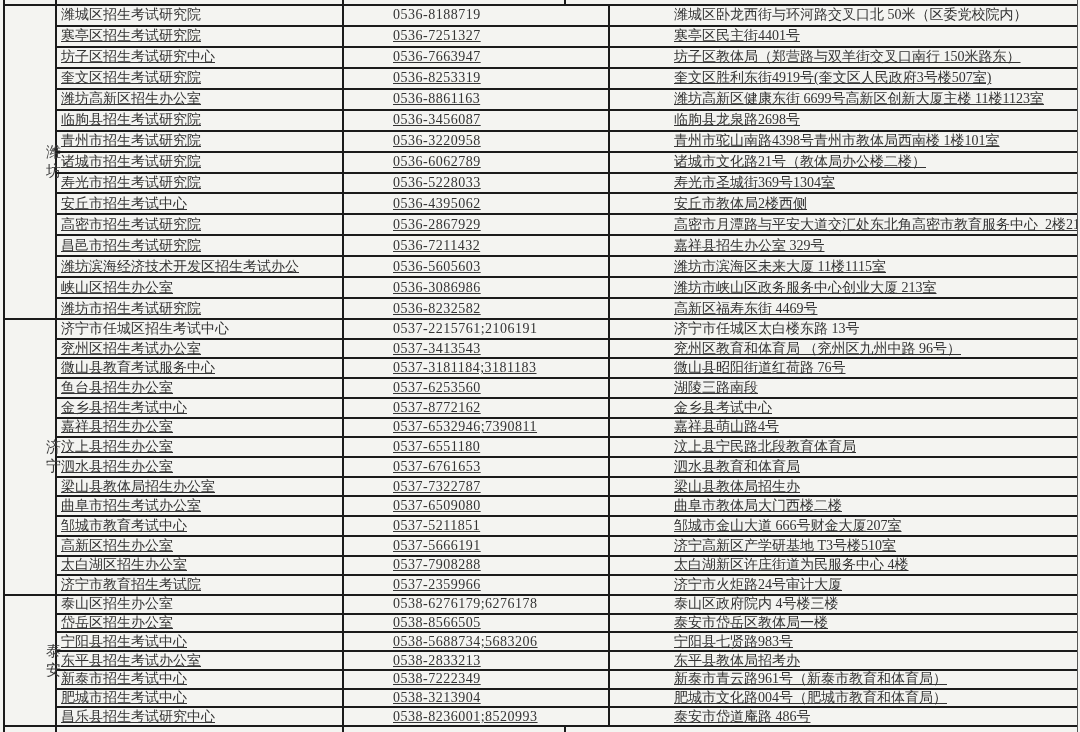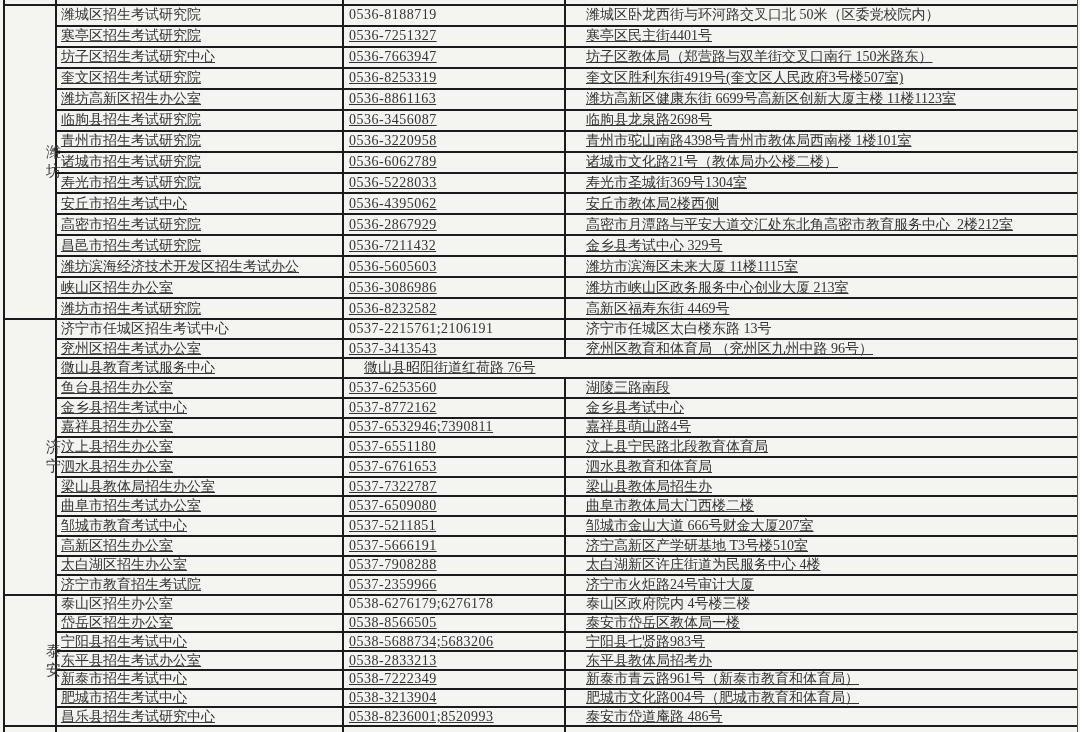--- a/index.html
+++ b/index.html
@@ -48,21 +48,21 @@
     border-right:2px solid var(--border);
     display:flex;align-items:center;justify-content:center;
     font-size:15px;letter-spacing:1px;
     color:#3c3c3c;
     padding-left:48px;
   }
   .rows{
     flex:1;display:flex;flex-direction:column;min-width:0;
   }
   .row{
-    flex:1;display:flex;min-height:0;
+    flex:1;display:flex;min-height:0;gap:44px;
   }
   .row + .row{border-top:2px solid var(--border);text-decoration:underline;}
   .cell{
     display:flex;align-items:center;
     font-size:14px;line-height:1;
     white-space:pre;overflow:hidden;
     color:var(--text);
   }
   .cell.office{width:287px;flex:none;border-right:2px solid var(--border);padding-left:4px;}
   .cell.phone{width:222px;flex:none;border-right:2px solid var(--border);padding-left:5px;letter-spacing:0.5px;}
@@ -134,21 +134,21 @@
             <div class="cell address">安丘市教体局2楼西侧</div>
           </div>
           <div class="row">
             <div class="cell office">高密市招生考试研究院</div>
             <div class="cell phone">0536-2867929</div>
             <div class="cell address">高密市月潭路与平安大道交汇处东北角高密市教育服务中心  2楼212室</div>
           </div>
           <div class="row">
             <div class="cell office">昌邑市招生考试研究院</div>
             <div class="cell phone">0536-7211432</div>
-            <div class="cell address">金乡县考试中心 329号</div>
+            <div class="cell address">嘉祥县招生办公室 329号</div>
           </div>
           <div class="row">
             <div class="cell office">潍坊滨海经济技术开发区招生考试办公</div>
             <div class="cell phone">0536-5605603</div>
             <div class="cell address">潍坊市滨海区未来大厦 11楼1115室</div>
           </div>
           <div class="row">
             <div class="cell office">峡山区招生办公室</div>
             <div class="cell phone">0536-3086986</div>
             <div class="cell address">潍坊市峡山区政务服务中心创业大厦 213室</div>
@@ -168,20 +168,21 @@
             <div class="cell phone">0537-2215761;2106191</div>
             <div class="cell address">济宁市任城区太白楼东路 13号</div>
           </div>
           <div class="row">
             <div class="cell office">兖州区招生考试办公室</div>
             <div class="cell phone">0537-3413543</div>
             <div class="cell address">兖州区教育和体育局 （兖州区九州中路 96号）</div>
           </div>
           <div class="row">
             <div class="cell office">微山县教育考试服务中心</div>
+            <div class="cell phone">0537-3181184;3181183</div>
             <div class="cell address">微山县昭阳街道红荷路 76号</div>
           </div>
           <div class="row">
             <div class="cell office">鱼台县招生办公室</div>
             <div class="cell phone">0537-6253560</div>
             <div class="cell address">湖陵三路南段</div>
           </div>
           <div class="row">
             <div class="cell office">金乡县招生考试中心</div>
             <div class="cell phone">0537-8772162</div>

